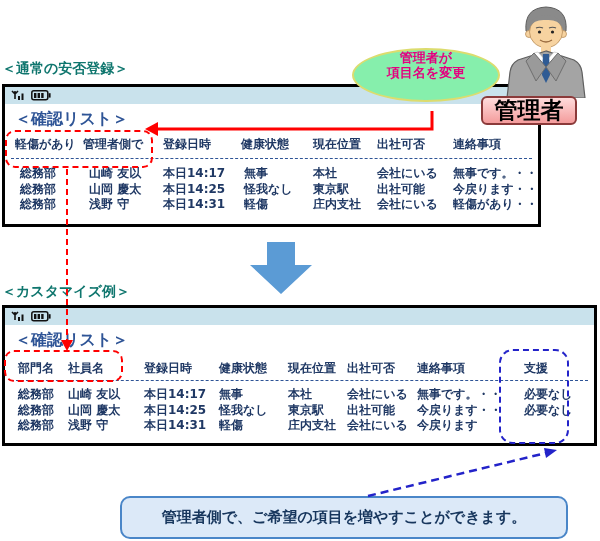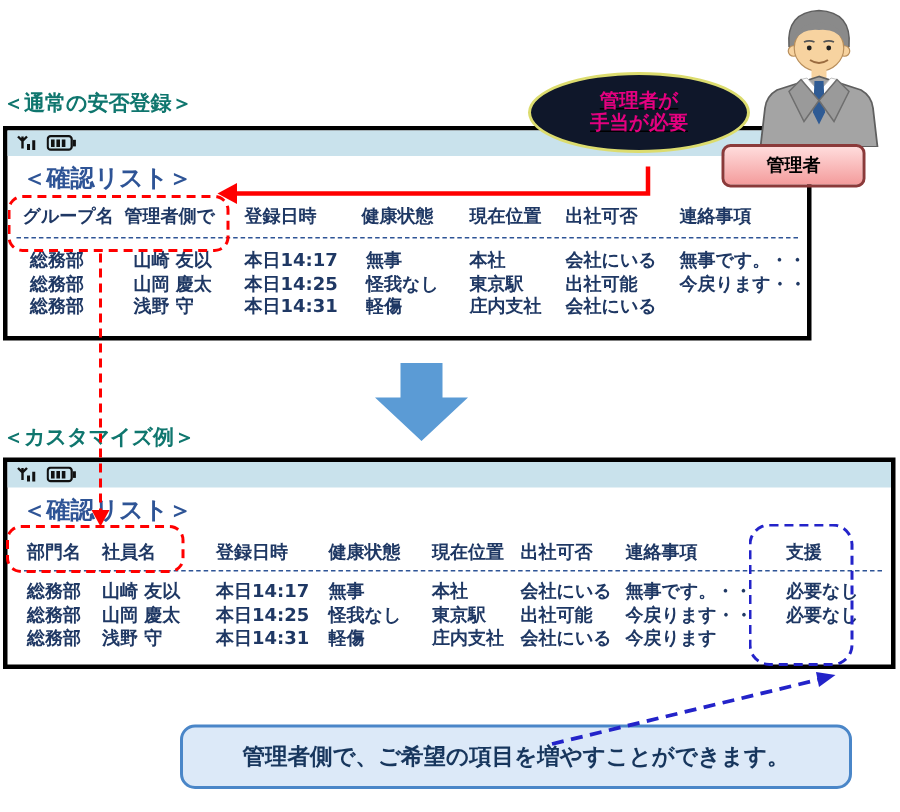--- a/index.html
+++ b/index.html
@@ -23,34 +23,34 @@
   .t1.body .c1{text-indent:5px} .t1.body .c2{text-indent:6px} .t1.body .c4{text-indent:3px}
 
   
   .t2 { padding-left:13px; }
   .t2 .c1{width:50px} .t2 .c2{width:76px} .t2 .c3{width:75px} .t2 .c4{width:69px}
   .t2 .c5{width:59px} .t2 .c6{width:70px} .t2 .c7{width:107px} .t2 .c8{flex:1}
 
   .dashed-rect { position:absolute; border:2px dashed #FF0000; border-radius:10px; z-index:4; pointer-events:none; }
   .dashed-rect.blue { border-color:#2323C9; border-radius:14px; }
 
-  #callout { position:absolute; left:352px; top:48px; width:148px; height:54px; background:#0f172a;
+  #callout { position:absolute; left:352px; top:48px; width:148px; height:54px; background:#86efac;
     border:2px solid #DCDC6E; border-radius:50%; z-index:6; display:flex; flex-direction:column;
-    align-items:center; justify-content:center; text-align:center;text-decoration:underline; }
+    align-items:center; text-align:center; }
   #callout span { font-size:13px; font-weight:bold; color:#E4007F; line-height:15px; white-space:nowrap; }
 
   #admin-label { position:absolute; left:481px; top:96px; width:96px; height:29px; z-index:7;
     background:linear-gradient(#FFDCDC,#F49C9C); border:2px solid #8B3A3A; border-radius:6px;
-    display:flex; align-items:center; justify-content:center; font-size:12px; font-weight:bold; color:#000; }
+    display:flex; align-items:center; justify-content:center; font-size:23px; font-weight:bold; color:#000; }
 
   #person { position:absolute; left:496px; top:3px; z-index:6; }
 
   #big-arrow { position:absolute; left:250px; top:242px; z-index:3; }
 
-  #banner { position:absolute; left:120px; top:483px; width:448px; height:43px; background:#DCE9F8;
+  #banner { position:absolute; left:120px; top:496px; width:448px; height:43px; background:#DCE9F8;
     border:2px solid #4A86C8; border-radius:10px; display:flex; align-items:center; justify-content:center; z-index:2; }
   #banner span { font-size:15px; font-weight:bold; color:#17365D; white-space:nowrap; }
 
   #connectors { position:absolute; left:0; top:0; width:600px; height:541px; z-index:5; pointer-events:none; }
   .icon-svg { display:block; }
 </style>
 </head>
 <body>
 
 <div id="stage">
@@ -69,21 +69,21 @@
         <rect x="0.8" y="0.8" width="16" height="9" rx="2" fill="none" stroke="#111" stroke-width="1.5"></rect>
         <rect x="3" y="3" width="2.4" height="5" fill="#111"></rect>
           <rect x="6.6" y="3" width="2.4" height="5" fill="#111"></rect>
         <rect x="10.2" y="3" width="2.4" height="5" fill="#111"></rect>
           <rect x="17.6" y="3.2" width="2" height="4.4" fill="#111"></rect>
       </svg>
     </div>
     <div class="screen-title">＜確認リスト＞</div>
 
     <div class="trow t1" style="top:50px;">
-      <span class="c1">グループ名</span>
+      <span class="c1">軽傷があり</span>
       <span class="c2">管理者側で</span>
       <span class="c3">登録日時</span>
       <span class="c4">健康状態</span>
       <span class="c5">現在位置</span>
       <span class="c6">出社可否</span>
       <span class="c7">連絡事項</span>
     </div>
     <div class="sep" style="top:71px;"></div>
 
     <div class="trow t1 body" style="top:79px;">
@@ -104,20 +104,21 @@
       <span class="c6">出社可能</span>
       <span class="c7">今戻ります・・</span>
     </div>
     <div class="trow t1 body" style="top:110px;">
       <span class="c1">総務部</span>
       <span class="c2">浅野 守</span>
       <span class="c3">本日14:31</span>
       <span class="c4">軽傷</span>
       <span class="c5">庄内支社</span>
       <span class="c6">会社にいる</span>
+      <span class="c7">軽傷があり・・</span>
     </div>
   </div>
 
   <div class="phone" style="left:2px; top:305px; width:595px; height:141px;">
     <div class="statusbar">
       <svg class="icon-svg" width="14" height="12" viewBox="0 0 14 12">
         <path d="M1,1 L4,4 M7,1 L4,4 M4,1 L4,9" stroke="#111" stroke-width="1.6" fill="none"></path>
         <rect x="7" y="6" width="2" height="4" fill="#111"></rect>
           <rect x="10.5" y="3.5" width="2" height="6.5" fill="#111"></rect>
       </svg>
@@ -189,21 +190,21 @@
 
     <line x1="67" y1="169" x2="67" y2="342" stroke="#FF0000" stroke-width="2" stroke-dasharray="6,4"></line>
     <polygon points="67,351 61,340 73,340" fill="#FF0000"></polygon>
 
     <line x1="368" y1="496" x2="546" y2="453" stroke="#2323C9" stroke-width="2.5" stroke-dasharray="8,5"></line>
     <polygon points="557,450 546,458 544,448" fill="#2323C9"></polygon>
   </svg>
 
   <div id="callout">
     <span>管理者が</span>
-    <span>手当が必要</span>
+    <span>項目名を変更</span>
   </div>
 
   <svg id="person" width="101" height="95" viewBox="0 0 101 95">
     <path d="M30,28 Q28,5 50,4 Q72,5 70,28 L66,30 Q64,14 50,15 Q36,14 34,30 Z" fill="#8A8A8A" stroke="#5F5F5F" stroke-width="1"></path>
     <circle cx="33" cy="31" r="3.5" fill="#F7D3A0" stroke="#B98F5C" stroke-width="0.8"></circle>
     <circle cx="67" cy="31" r="3.5" fill="#F7D3A0" stroke="#B98F5C" stroke-width="0.8"></circle>
     <ellipse cx="50" cy="29" rx="16.5" ry="15.5" fill="#F7D3A0" stroke="#B98F5C" stroke-width="0.8"></ellipse>
     <path d="M34,24 Q38,16 50,17 Q62,16 66,24 L66,20 Q60,12 50,12 Q40,12 34,20 Z" fill="#8A8A8A"></path>
     <circle cx="43.5" cy="29" r="1.6" fill="#222"></circle>
     <circle cx="56.5" cy="29" r="1.6" fill="#222"></circle>

